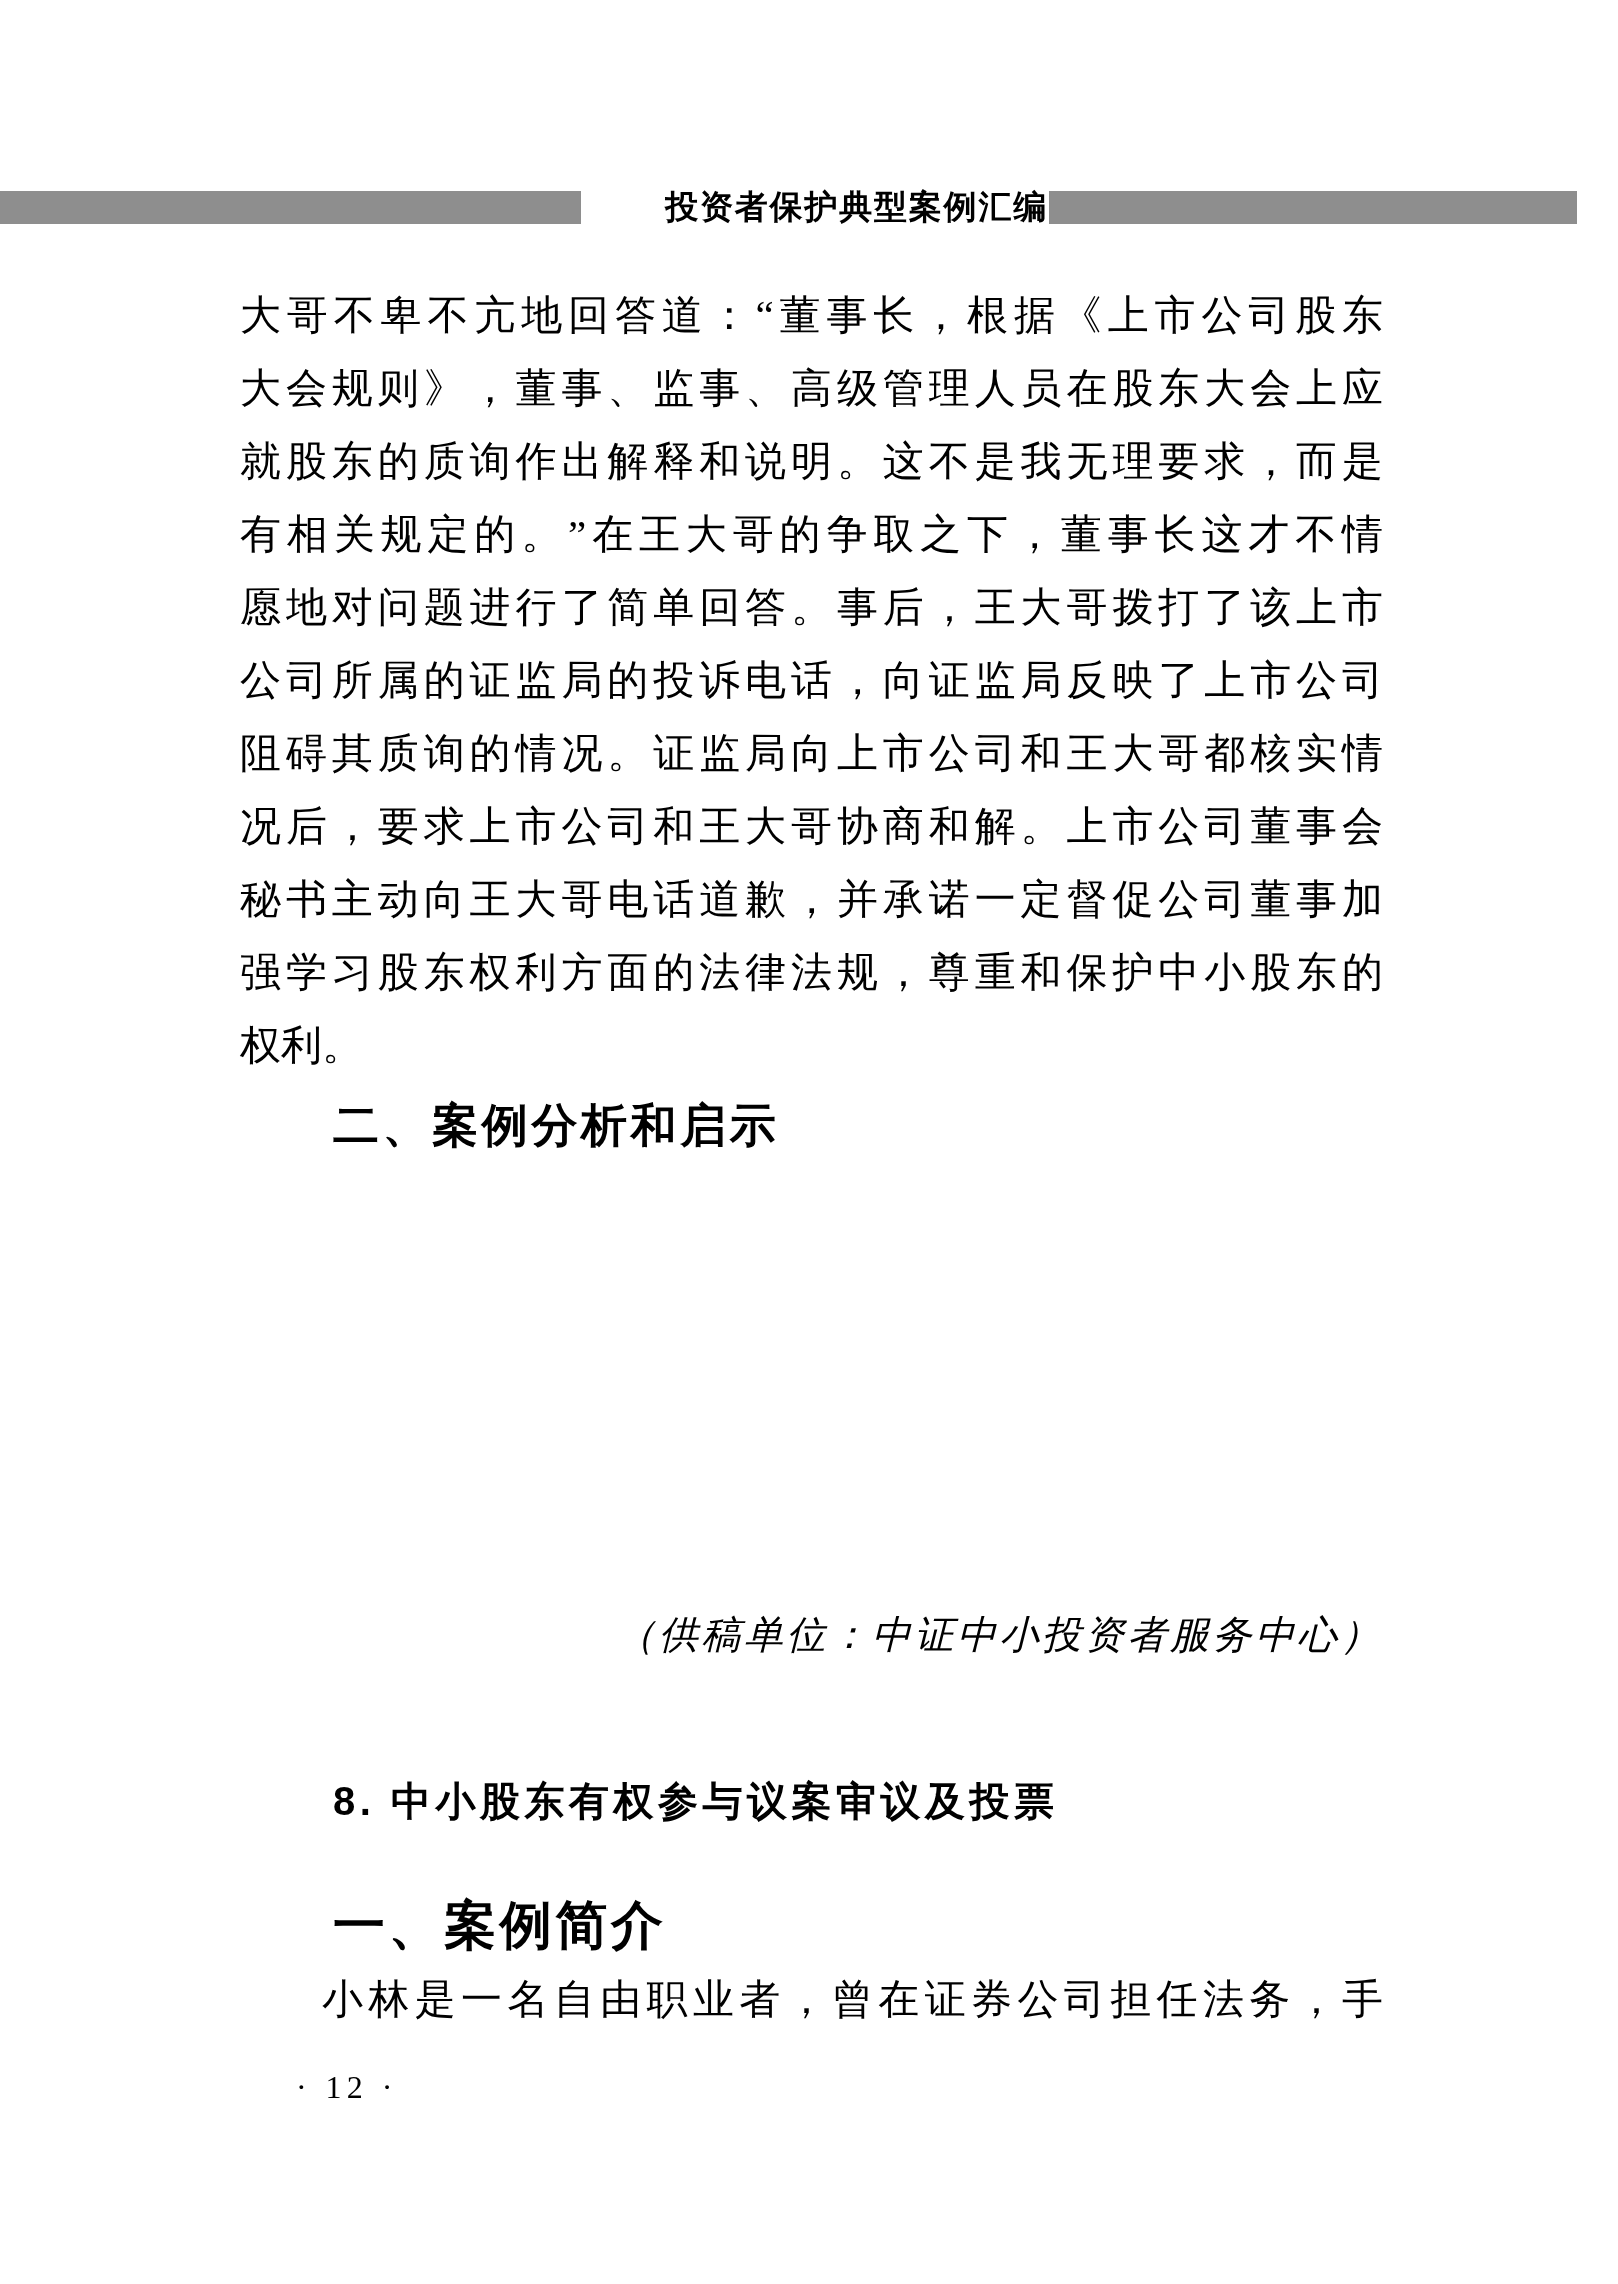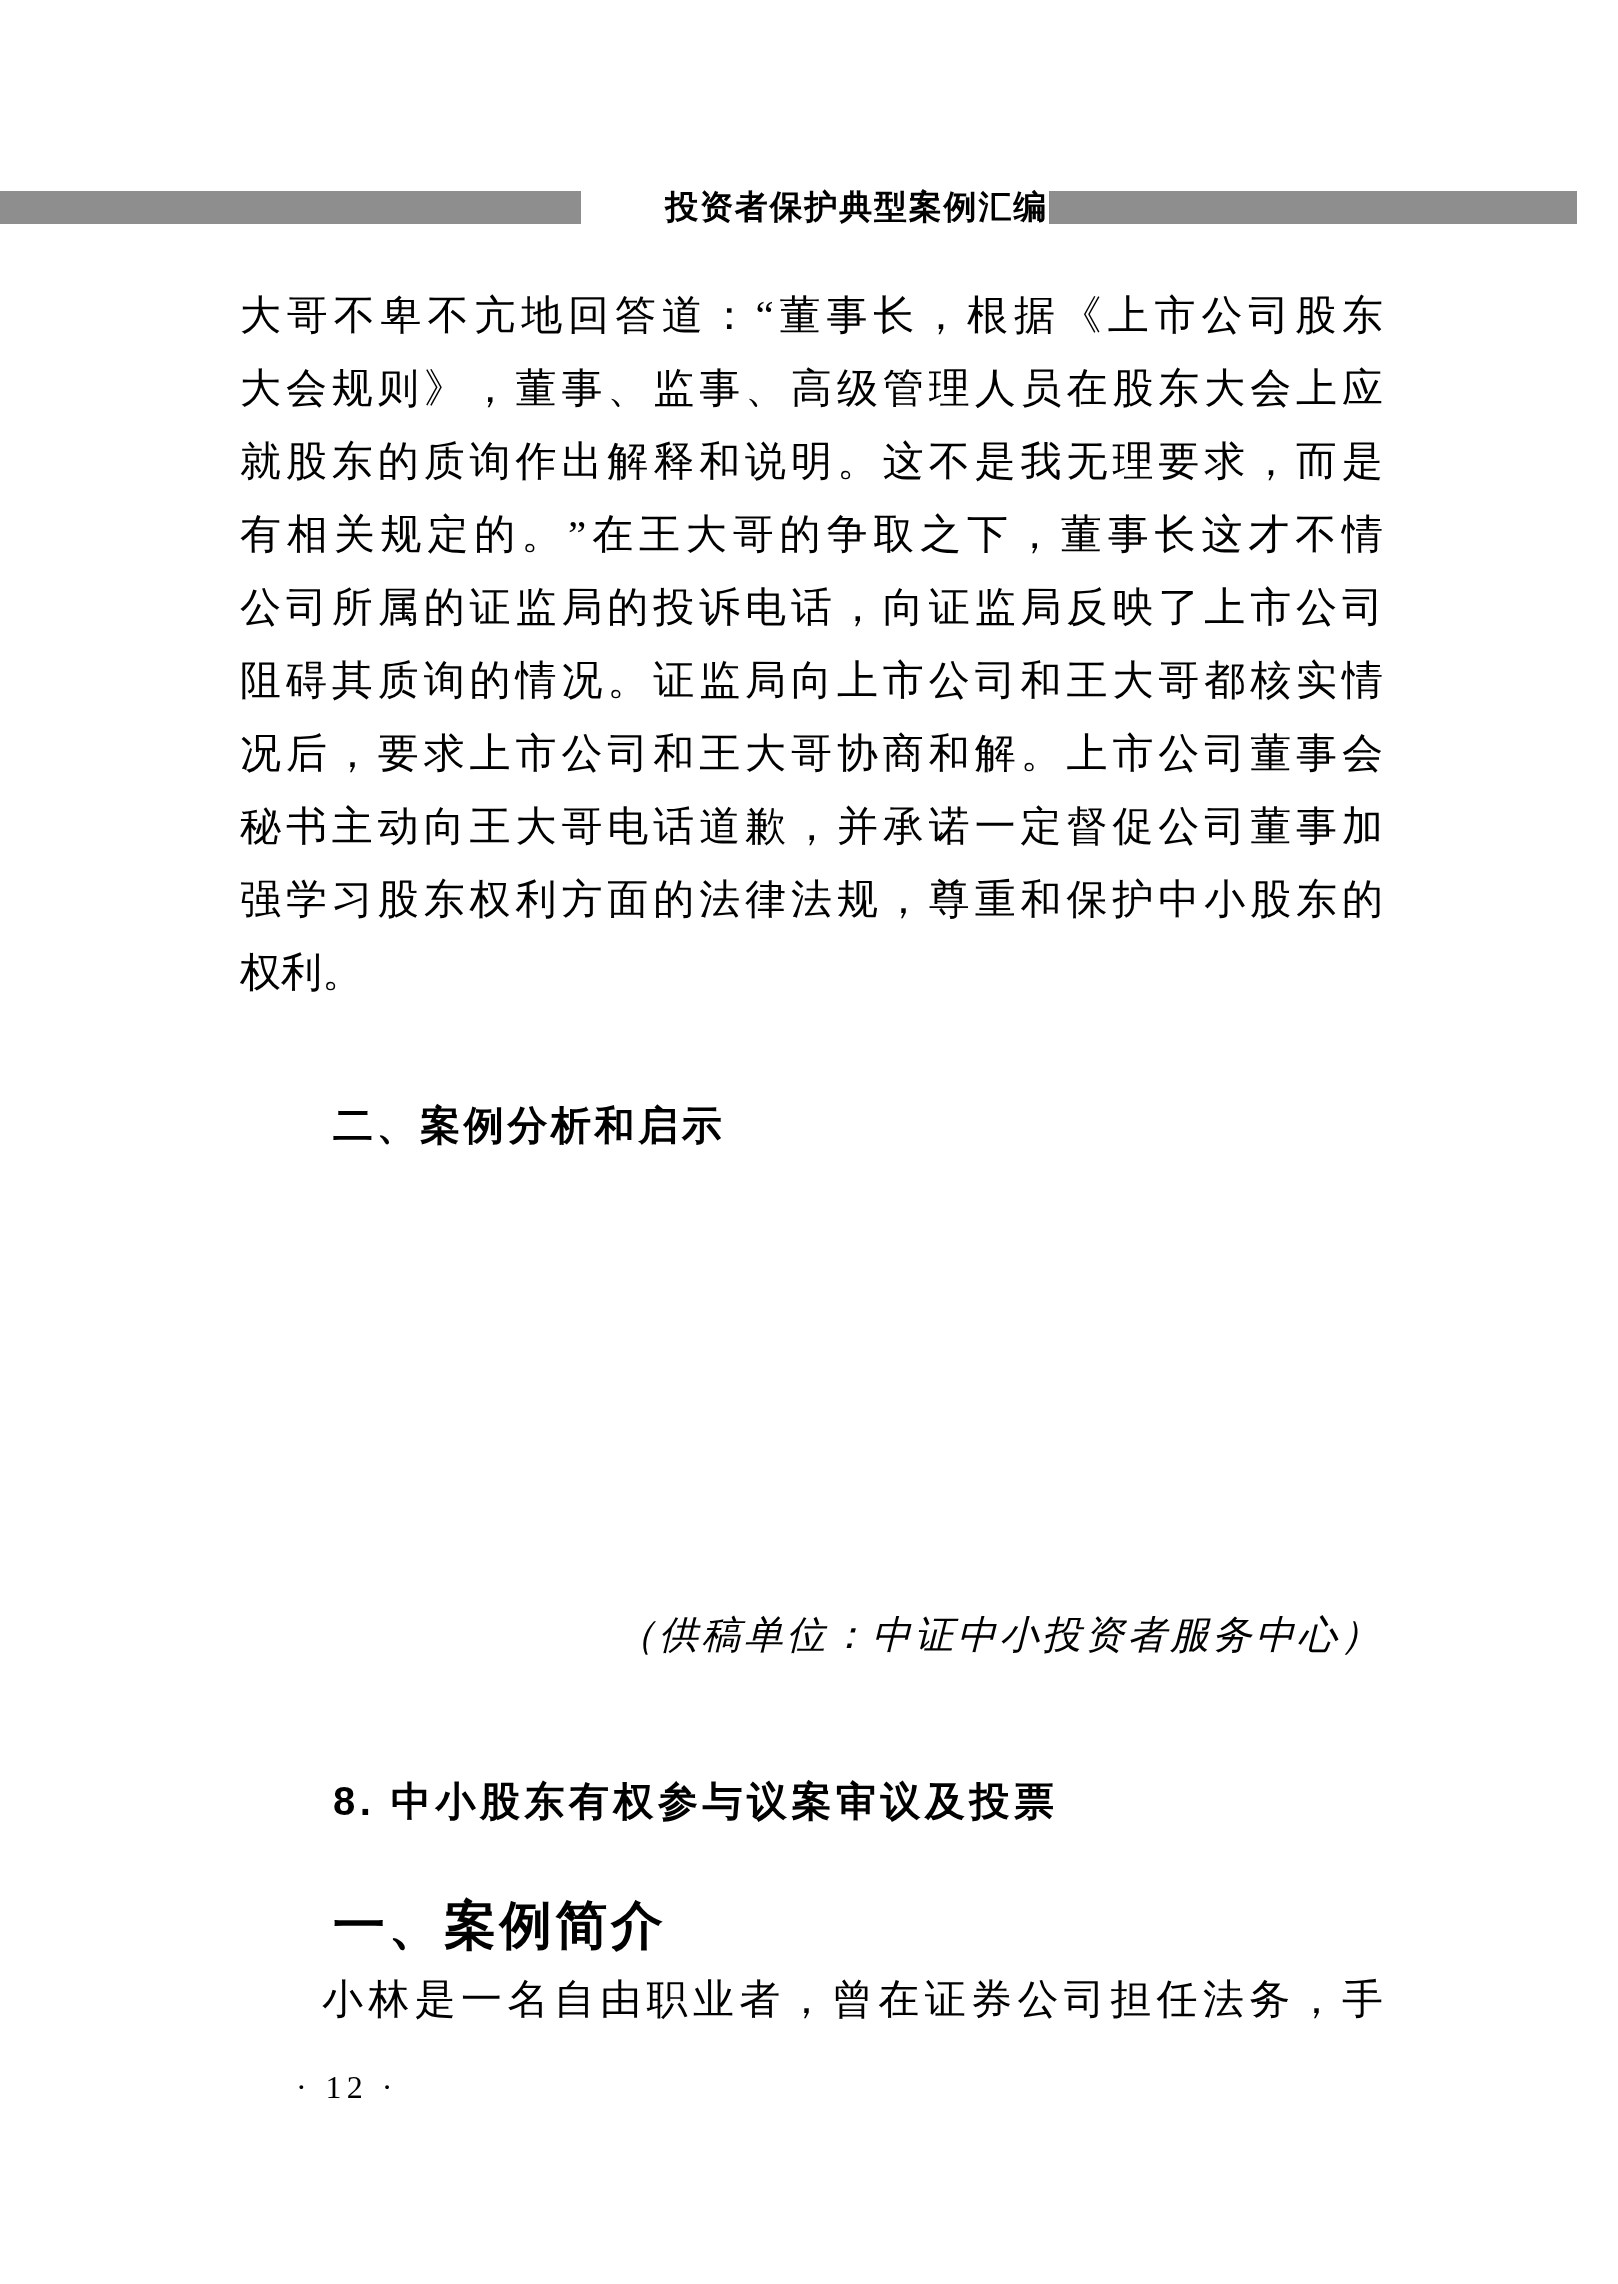--- a/index.html
+++ b/index.html
@@ -59,21 +59,21 @@
 
   #paragraph-1 { top: 279px; }
   #paragraph-2 { top: 1166px; }
   #paragraph-3 { top: 1963px; }
 
   .sub-heading {
     position: absolute;
     left: 333px;
     font-family: "Liberation Sans", "DejaVu Sans", sans-serif;
     font-weight: bold;
-    font-size: 40px;
+    font-size: 46px;
     line-height: 47px;
     letter-spacing: 3.6px;
     white-space: nowrap;
   }
   #heading-analysis { top: 1102px; }
   #heading-case8    { top: 1778px; font-size: 40px; letter-spacing: 4.5px; }
   #heading-intro    { top: 1902px; font-size: 52px; }
 
   .attribution {
     position: absolute;
@@ -106,20 +106,21 @@
 
   <div class="bar left"></div>
   <div class="header-title">投资者保护典型案例汇编</div>
   <div class="bar right"></div>
 
   <div class="textblock" id="paragraph-1">
     <div class="line">大哥不卑不亢地回答道：“董事长，根据《上市公司股东</div>
     <div class="line">大会规则》，董事、监事、高级管理人员在股东大会上应</div>
     <div class="line">就股东的质询作出解释和说明。这不是我无理要求，而是</div>
     <div class="line">有相关规定的。”在王大哥的争取之下，董事长这才不情</div>
+    <div class="line">愿地对问题进行了简单回答。事后，王大哥拨打了该上市</div>
     <div class="line">公司所属的证监局的投诉电话，向证监局反映了上市公司</div>
     <div class="line">阻碍其质询的情况。证监局向上市公司和王大哥都核实情</div>
     <div class="line">况后，要求上市公司和王大哥协商和解。上市公司董事会</div>
     <div class="line">秘书主动向王大哥电话道歉，并承诺一定督促公司董事加</div>
     <div class="line">强学习股东权利方面的法律法规，尊重和保护中小股东的</div>
     <div class="line short">权利。</div>
   </div>
 
   <div class="sub-heading" id="heading-analysis">二、案例分析和启示</div>
 

